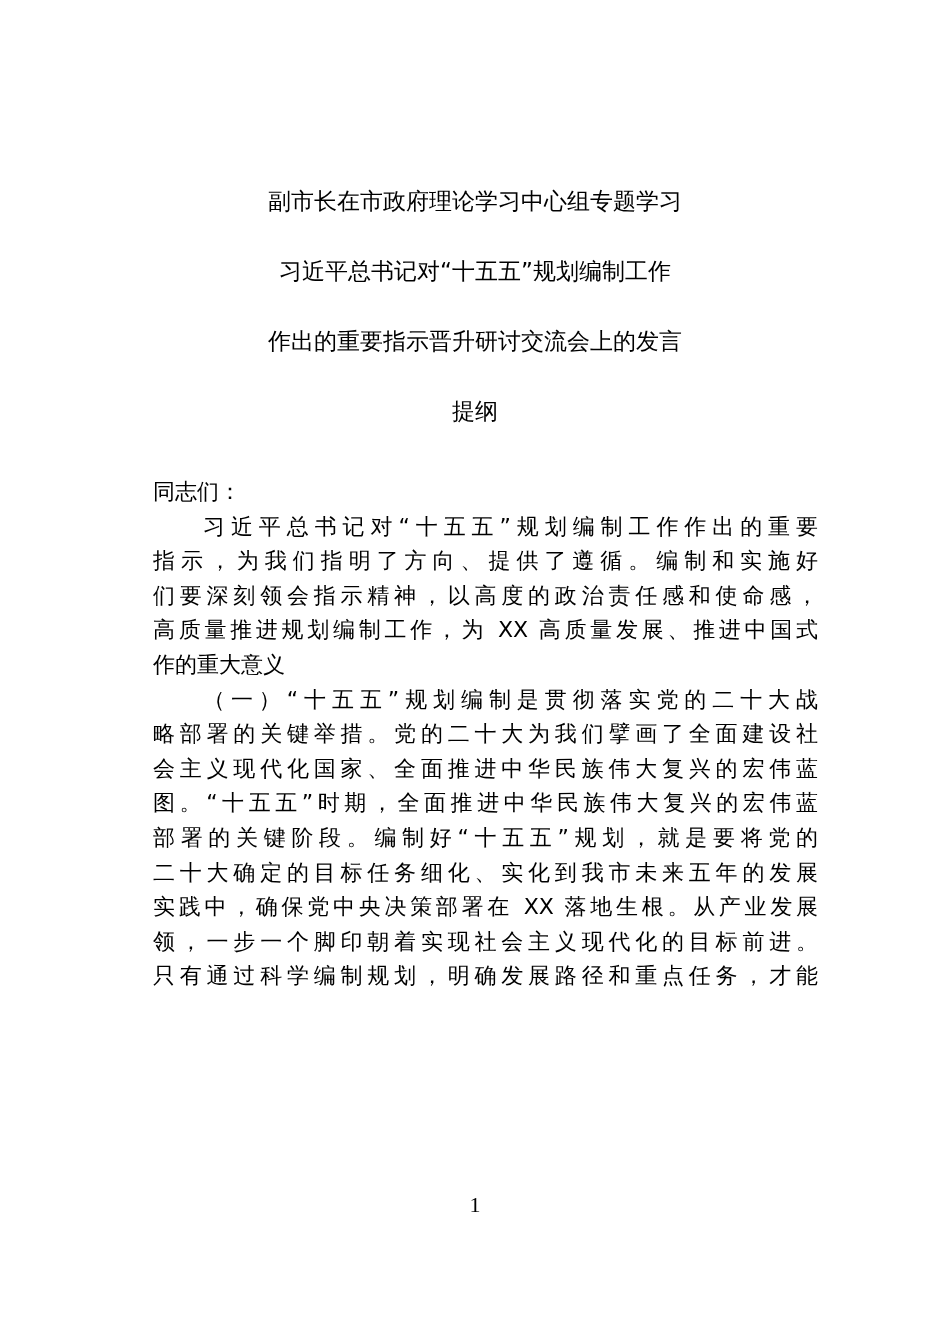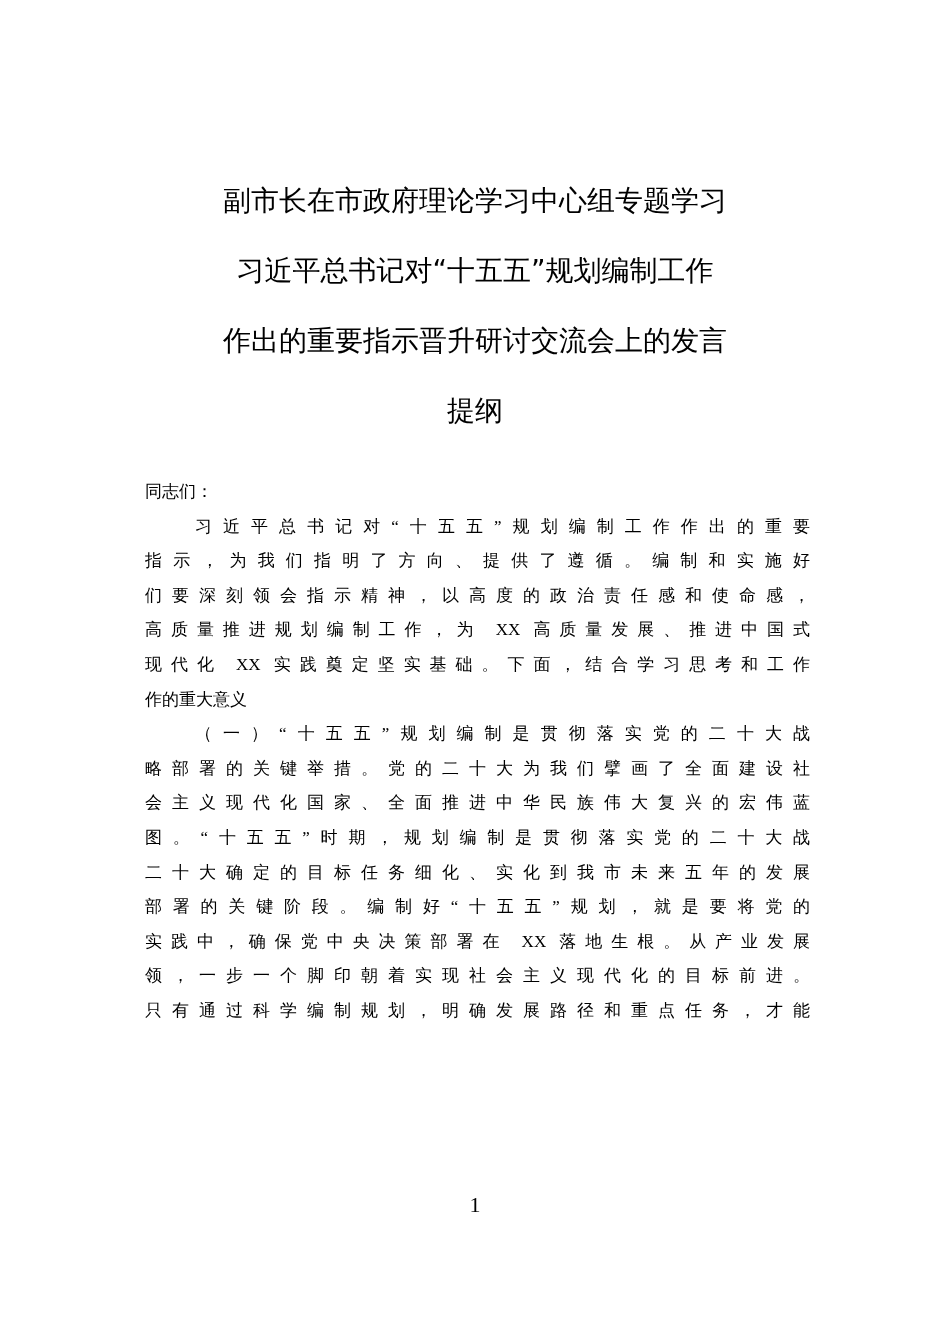--- a/index.html
+++ b/index.html
@@ -21,37 +21,36 @@
       width: 950px;
       height: 1344px;
       background: #ffffff;
     }
     .title {
       position: absolute;
       left: 145px;
       width: 660px;
       top: 166px;
       text-align: center;
-      font-size: 28px;
+      font-size: 23px;
       line-height: 70px;
       letter-spacing: 0px;
       font-weight: normal;
     }
     .title .tline {
       display: block;
       white-space: nowrap;
     }
     .body {
       position: absolute;
-      left: 145px;
+      left: 153px;
       width: 665px;
       top: 475px;
-      font-size: 17px;
+      font-size: 22px;
       line-height: 34.6px;
-      font-family: Liberation Serif, serif;
     }
     .body .line {
       display: block;
       white-space: nowrap;
       height: 34.6px;
     }
     .body .indent {
       padding-left: 50px;
     }
     .body .justify {
@@ -81,30 +80,29 @@
     <span class="tline">提纲</span>
   </div>
 
   <div class="body">
     <span class="line">同志们：</span>
 
     <span class="line indent justify">习近平总书记对“十五五”规划编制工作作出的重要</span>
     <span class="line justify">指示，为我们指明了方向、提供了遵循。编制和实施好</span>
     <span class="line justify">们要深刻领会指示精神，以高度的政治责任感和使命感，</span>
     <span class="line justify">高质量推进规划编制工作，为 XX 高质量发展、推进中国式</span>
-    <span class="line justify">现代化 XX 实践奠定坚实基础。下面，结合学习思考和工作</span>
 
     <span class="line">作的重大意义</span>
 
     <span class="line indent justify">（一）“十五五”规划编制是贯彻落实党的二十大战</span>
     <span class="line justify">略部署的关键举措。党的二十大为我们擘画了全面建设社</span>
     <span class="line justify">会主义现代化国家、全面推进中华民族伟大复兴的宏伟蓝</span>
-    <span class="line justify">图。“十五五”时期，规划编制是贯彻落实党的二十大战</span>
+    <span class="line justify">图。“十五五”时期，全面推进中华民族伟大复兴的宏伟蓝</span>
+    <span class="line justify">部署的关键阶段。编制好“十五五”规划，就是要将党的</span>
     <span class="line justify">二十大确定的目标任务细化、实化到我市未来五年的发展</span>
-    <span class="line justify">部署的关键阶段。编制好“十五五”规划，就是要将党的</span>
     <span class="line justify">实践中，确保党中央决策部署在 XX 落地生根。从产业发展</span>
     <span class="line justify">领，一步一个脚印朝着实现社会主义现代化的目标前进。</span>
     <span class="line justify">只有通过科学编制规划，明确发展路径和重点任务，才能</span>
   </div>
 
   <div class="page-number">1</div>
 
 </div>
 
 </body></html>

